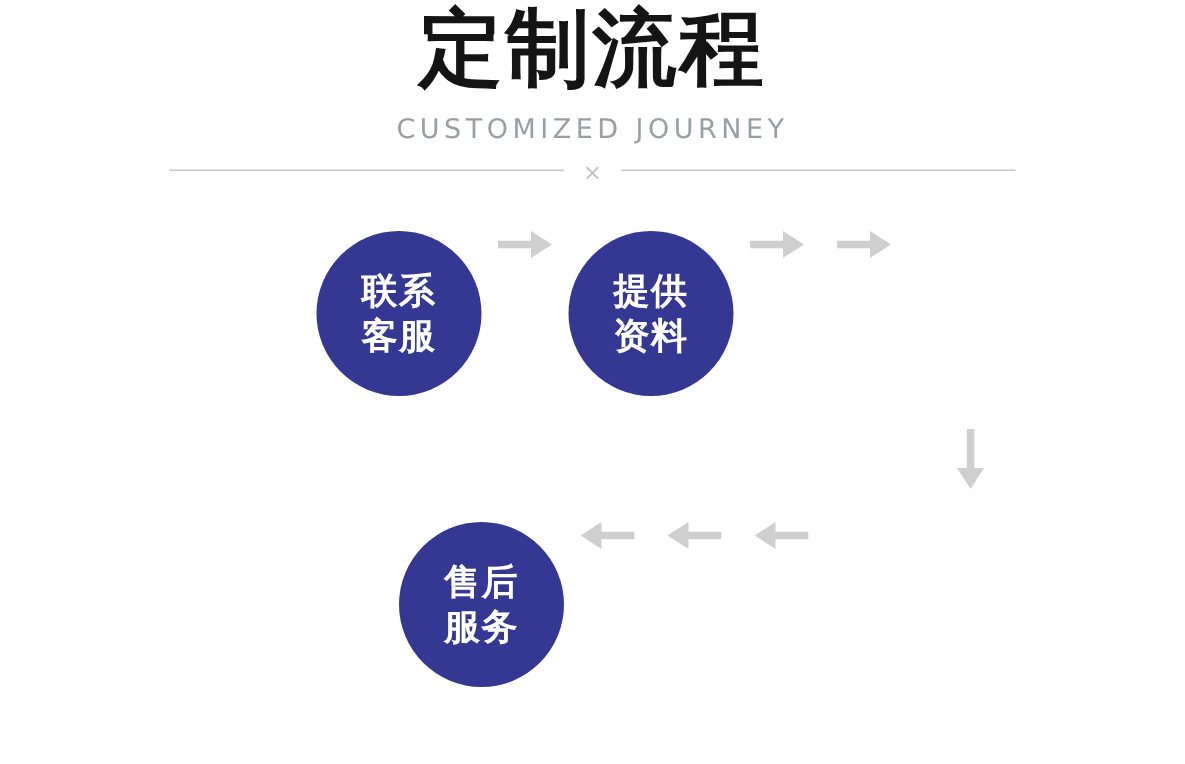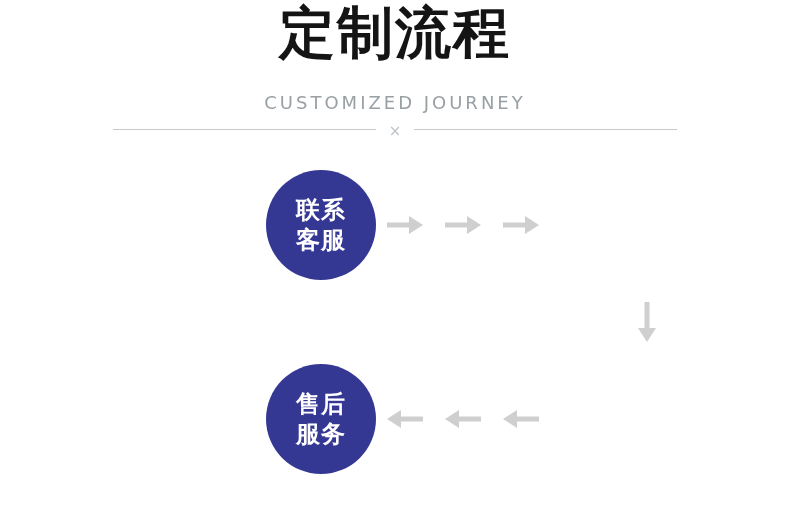--- a/index.html
+++ b/index.html
@@ -6,33 +6,33 @@
   .page{
     position:relative;width:730px;height:509px;margin:0 auto;background:#fff;
     font-family:"DejaVu Sans","Liberation Sans",sans-serif;overflow:hidden;
   }
   .header{text-align:center;}
   .title{
     margin:0;padding-top:2px;font-size:56px;line-height:62px;
     font-weight:800;color:var(--title,#141414);letter-spacing:2px;
   }
   .subtitle{
-    margin-top:29px;font-size:18px;line-height:20px;letter-spacing:3px;
+    margin-top:13px;font-size:18px;line-height:20px;letter-spacing:3px;
     color:var(--subtitle,#98a0a4);font-weight:400;
   }
   .divider{
     margin:9px auto 0 auto;width:564px;display:flex;align-items:center;
   }
   .divider .line{flex:1;height:0;border-top:1px solid var(--divider-line,#c9c9c9);}
   .divider .mark{
     padding:0 13px;color:var(--divider-mark,#bfc3c6);font-size:15px;line-height:15px;
     transform:translateY(2px);
   }
   .flow{margin-top:33px;}
-  .row{display:flex;justify-content:center;align-items:center;margin-left:26px;}
+  .row{display:flex;justify-content:center;align-items:flex-start;margin-left:26px;}
   .circle{
     width:110px;height:110px;border-radius:50%;
     background:var(--circle-fill,#343893);
     display:flex;flex-direction:column;align-items:center;justify-content:center;
     color:var(--circle-text,#ffffff);
   }
   .circle .ln{
     font-size:24px;line-height:30px;font-weight:700;letter-spacing:1px;
     text-align:center;
   }
@@ -64,20 +64,24 @@
     <div class="row">
       <div class="circle">
         <div class="ln">联系</div>
         <div class="ln">客服</div>
       </div>
       <div class="gap">
         <svg class="arrow" width="36" height="18" viewBox="0 0 36 18">
             <rect class="fill" x="0" y="6.5" width="23" height="5"></rect>
             <polygon class="fill" points="22,0 36,9 22,18"></polygon>
           </svg>
+      </div>
+      <div class="circle">
+        <div class="ln">提供</div>
+        <div class="ln">资料</div>
       </div>
       <div class="gap">
         <svg class="arrow" width="36" height="18" viewBox="0 0 36 18">
             <rect class="fill" x="0" y="6.5" width="23" height="5"></rect>
             <polygon class="fill" points="22,0 36,9 22,18"></polygon>
           </svg>
       </div>
       <div class="gap">
         <svg class="arrow" width="36" height="18" viewBox="0 0 36 18">
             <rect class="fill" x="0" y="6.5" width="23" height="5"></rect>

